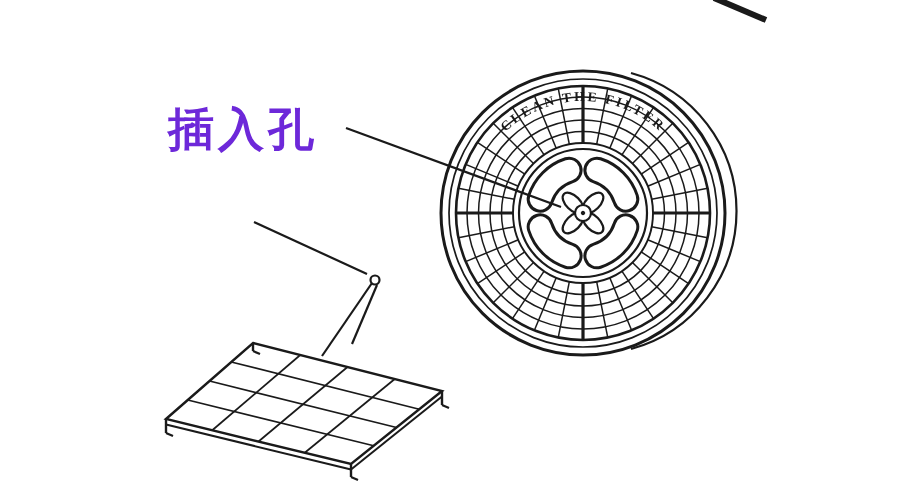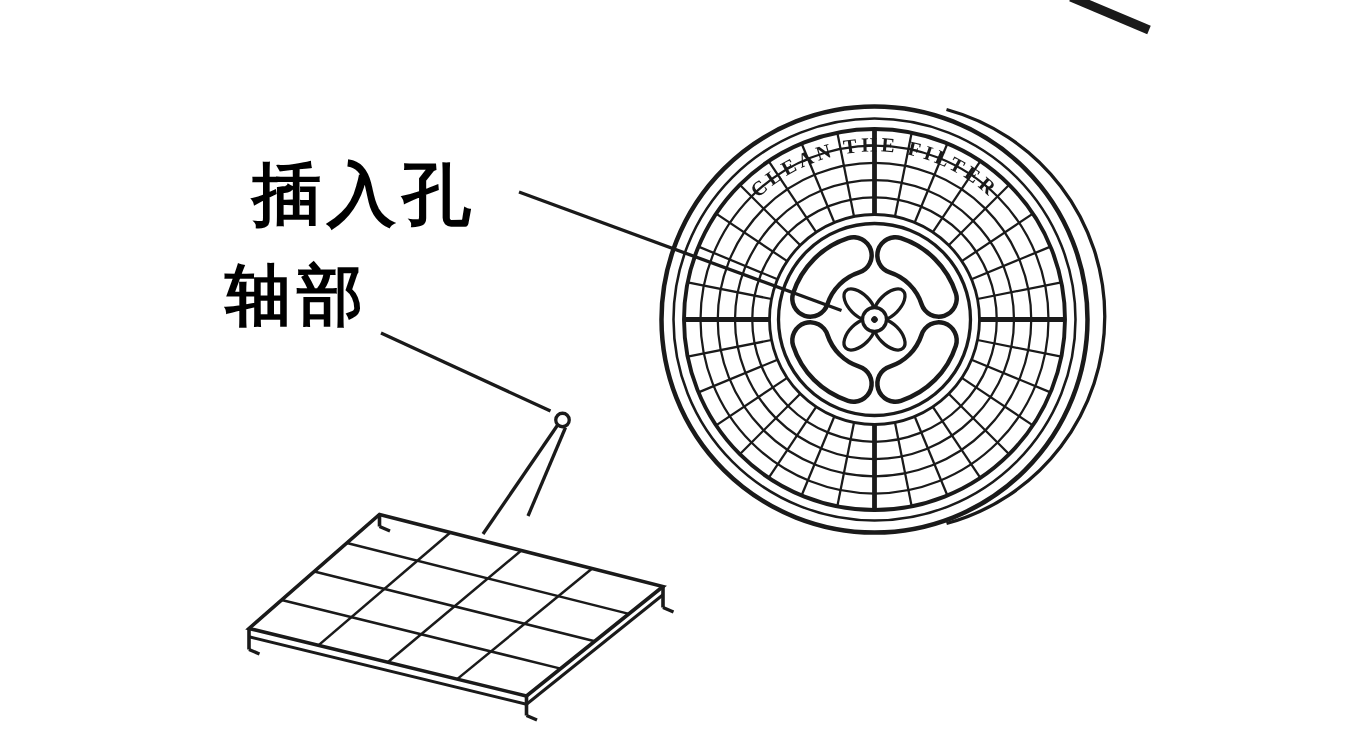--- a/index.html
+++ b/index.html
@@ -1,18 +1,18 @@
 <!DOCTYPE html>
 <html><head>
 <meta charset="utf-8">
 <style>
   html,body{margin:0;padding:0;background:#fff;}
   #stage{position:relative;width:900px;height:500px;background:#fff;overflow:hidden;
          font-family:"DejaVu Sans","Liberation Sans",sans-serif;}
-  .cn-label{position:absolute;color:#000000;font-weight:600;letter-spacing:4px;
+  .cn-label{position:absolute;color:#6d28d9;font-weight:600;letter-spacing:4px;
             line-height:1;white-space:nowrap;user-select:none;}
   #label-insertion{left:168px;top:106px;font-size:46px;}
   #label-shaft{left:150px;top:176px;font-size:44px;}
   svg{position:absolute;left:0;top:0;}
   .curved{font-family:"Liberation Serif","DejaVu Serif",serif;font-weight:bold;
           font-size:13.5px;letter-spacing:2.5px;}
 </style>
 </head>
 <body>
 
@@ -120,14 +120,13 @@
       <line x1="322" y1="356" x2="372" y2="283" stroke="#1a1a1a" stroke-width="2.2"></line>
       <line x1="352" y1="344" x2="377" y2="285" stroke="#1a1a1a" stroke-width="2.2"></line>
       <circle cx="375" cy="280" r="4.5" fill="#fff" stroke="#1a1a1a" stroke-width="2.2"></circle>
     </g>
 
     <line x1="346" y1="128" x2="561" y2="207" stroke="#1a1a1a" stroke-width="2.2"></line>
     <line x1="254" y1="222" x2="367" y2="274" stroke="#1a1a1a" stroke-width="2.2"></line>
   </svg>
 
   <div class="cn-label" id="label-insertion">插入孔</div>
-  <div class="cn-label" id="label-shaft">轴部</div>
 </div>
 
 </body></html>

